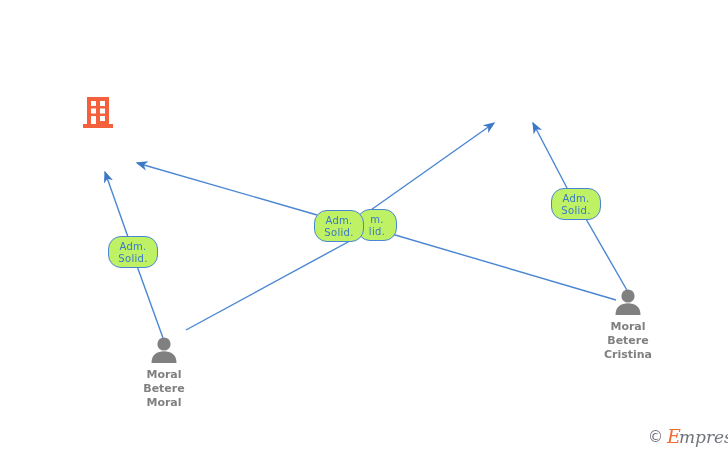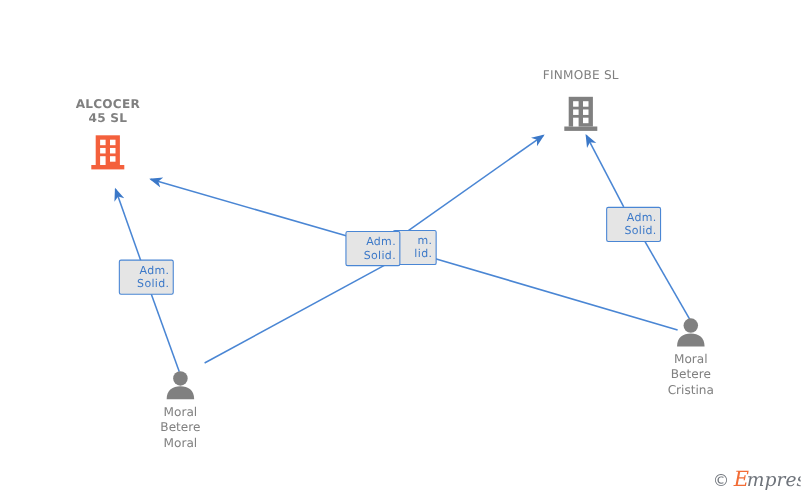--- a/index.html
+++ b/index.html
@@ -35,35 +35,35 @@
     color: #808080;
     line-height: 13px;
     letter-spacing: 0.2px;
     white-space: nowrap;
   }
   .company-title.regular {
     font-weight: normal;
   }
   .person-name {
     font-size: 11px;
-    font-weight: normal;
+    font-weight: bold;
     color: #808080;
     line-height: 14px;
     white-space: nowrap;
   }
   .rel-box {
     position: absolute;
     box-sizing: border-box;
-    background: #e5e5e5;
+    background: #bef264;
     border: 1.3px solid #4a86d4;
-    border-radius: 2px;
+    border-radius: 13px;
     color: #3b78c8;
     font-size: 10px;
     line-height: 12px;
-    text-align: right;
+    text-align: center;
     padding: 4px 3px 3px 3px;
     letter-spacing: 0.3px;
     overflow: hidden;
     white-space: nowrap;
   }
   .rel-line { display: block; }
   .watermark {
     position: absolute;
     display: flex;
     align-items: center;
@@ -114,51 +114,32 @@
     <line x1="616" y1="300" x2="385" y2="232" stroke="#4a86d4" stroke-width="1.4"></line>
 
     <line x1="317" y1="215" x2="137" y2="163" stroke="#4a86d4" stroke-width="1.4" marker-end="url(#ah)"></line>
 
     <line x1="628" y1="292" x2="586" y2="219" stroke="#4a86d4" stroke-width="1.4"></line>
 
     <line x1="567" y1="188" x2="533" y2="123" stroke="#4a86d4" stroke-width="1.4" marker-end="url(#ah)"></line>
   </svg>
 
   <div class="node" style="left:48px; top:88px; width:100px;">
-    <div>
-      <div class="company-title">ALCOCER</div>
-      <div class="company-title">45 SL</div>
-    </div>
     <svg class="node-icon" width="32" height="36" viewBox="0 0 32 36" style="margin-top:6px;">
       <rect x="5" y="3" width="22" height="27" fill="#f4603c"></rect>
       <rect x="1" y="30" width="30" height="4" fill="#f4603c"></rect>
       <rect x="9" y="7" width="5" height="5" fill="#ffffff"></rect>
       <rect x="18" y="7" width="5" height="5" fill="#ffffff"></rect>
       <rect x="9" y="14.5" width="5" height="5" fill="#ffffff"></rect>
       <rect x="18" y="14.5" width="5" height="5" fill="#ffffff"></rect>
       <rect x="9" y="22" width="5" height="8" fill="#ffffff"></rect>
       <rect x="18" y="22" width="5" height="5" fill="#ffffff"></rect>
     </svg>
   </div>
 
-  <div class="node" style="left:468px; top:62px; width:120px;">
-    <div>
-      <div class="company-title regular">FINMOBE SL</div>
-    </div>
-    <svg class="node-icon" width="32" height="36" viewBox="0 0 32 36" style="margin-top:10px;">
-      <rect x="5" y="3" width="22" height="27" fill="#808080"></rect>
-      <rect x="1" y="30" width="30" height="4" fill="#808080"></rect>
-      <rect x="9" y="7" width="5" height="5" fill="#ffffff"></rect>
-      <rect x="18" y="7" width="5" height="5" fill="#ffffff"></rect>
-      <rect x="9" y="14.5" width="5" height="5" fill="#ffffff"></rect>
-      <rect x="18" y="14.5" width="5" height="5" fill="#ffffff"></rect>
-      <rect x="9" y="22" width="5" height="8" fill="#ffffff"></rect>
-      <rect x="18" y="22" width="5" height="5" fill="#ffffff"></rect>
-    </svg>
-  </div>
 
   <div class="node" style="left:124px; top:336px; width:80px;">
     <svg class="node-icon" width="30" height="28" viewBox="0 0 30 28">
       <circle cx="15" cy="8" r="6.6" fill="#808080"></circle>
       <path d="M2.5,27 C2.5,18.5 8,15.2 15,15.2 C22,15.2 27.5,18.5 27.5,27 Z" fill="#808080"></path>
     </svg>
     <div style="margin-top:4px;">
       <div class="person-name">Moral</div>
       <div class="person-name">Betere</div>
       <div class="person-name">Moral</div>

